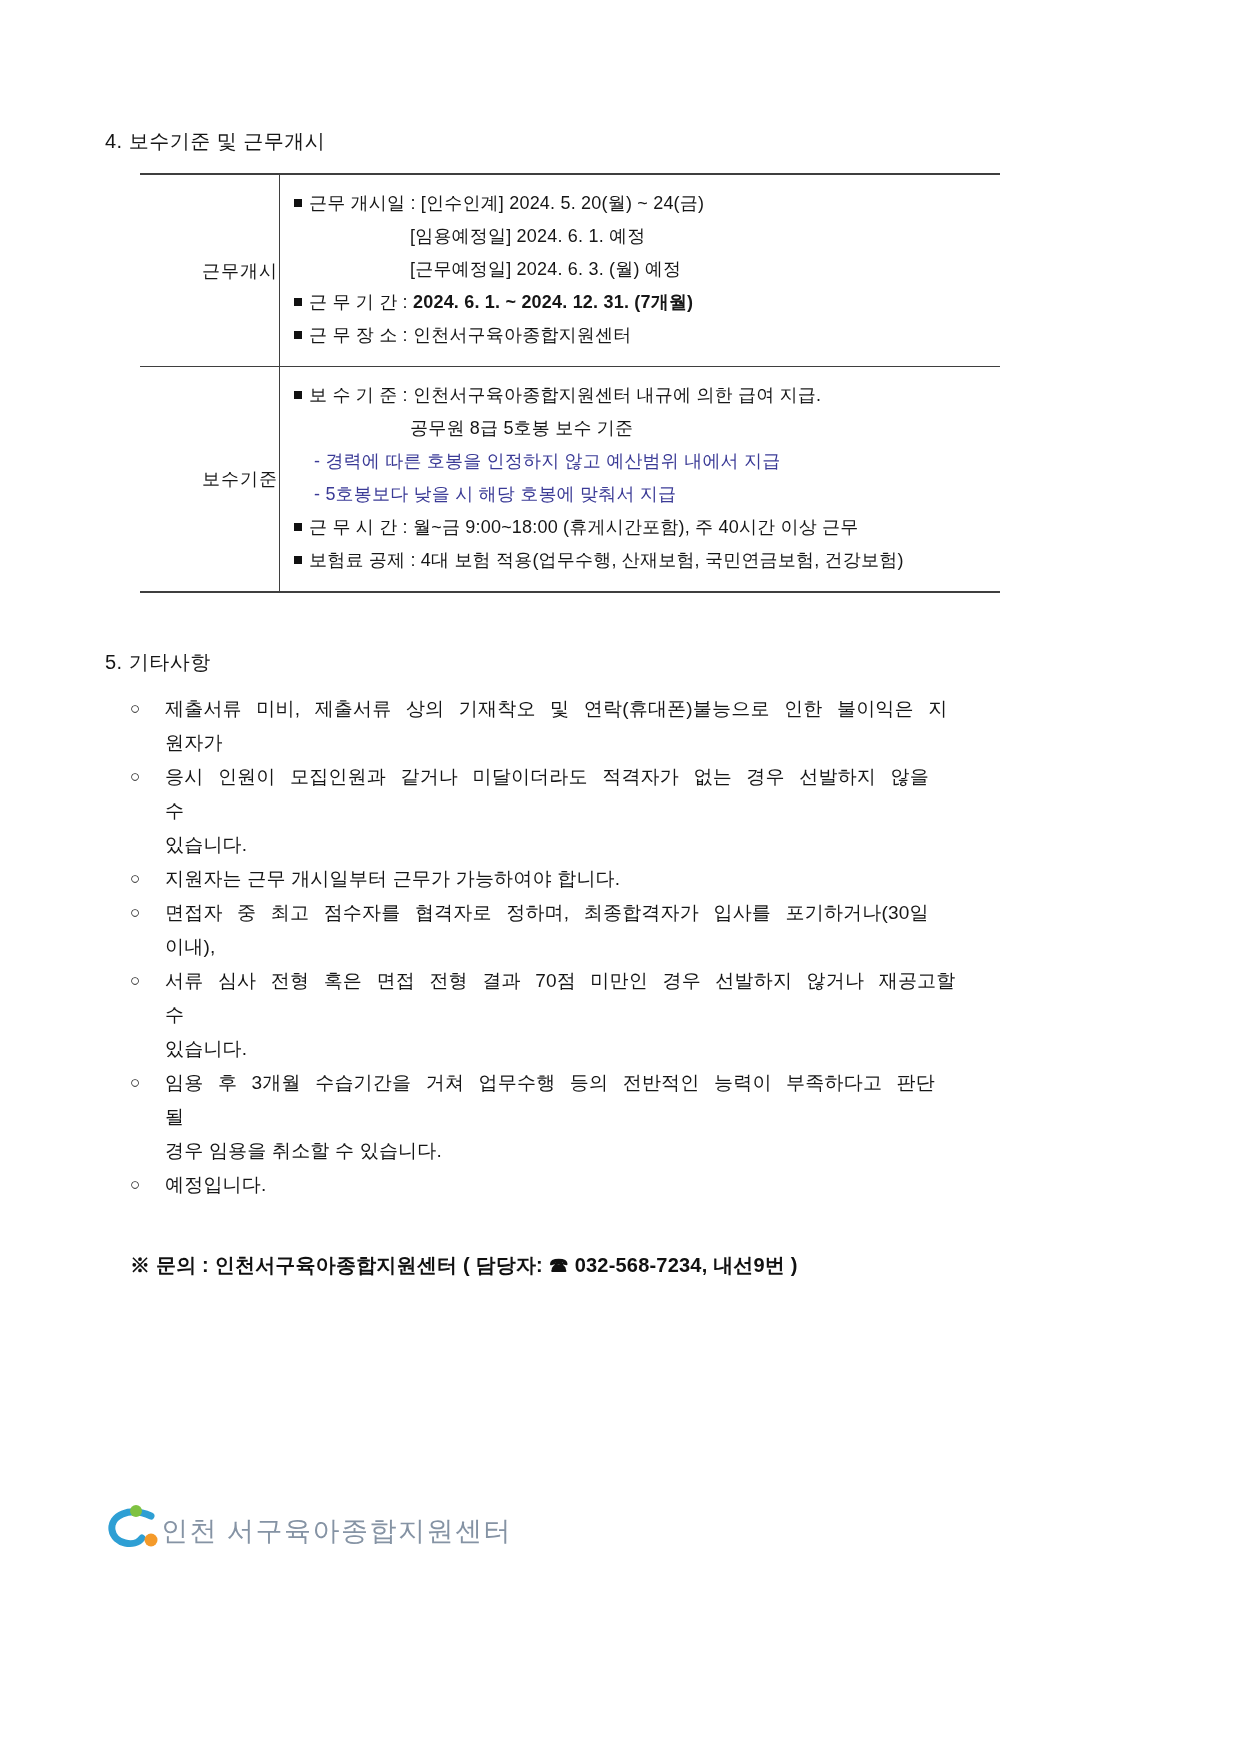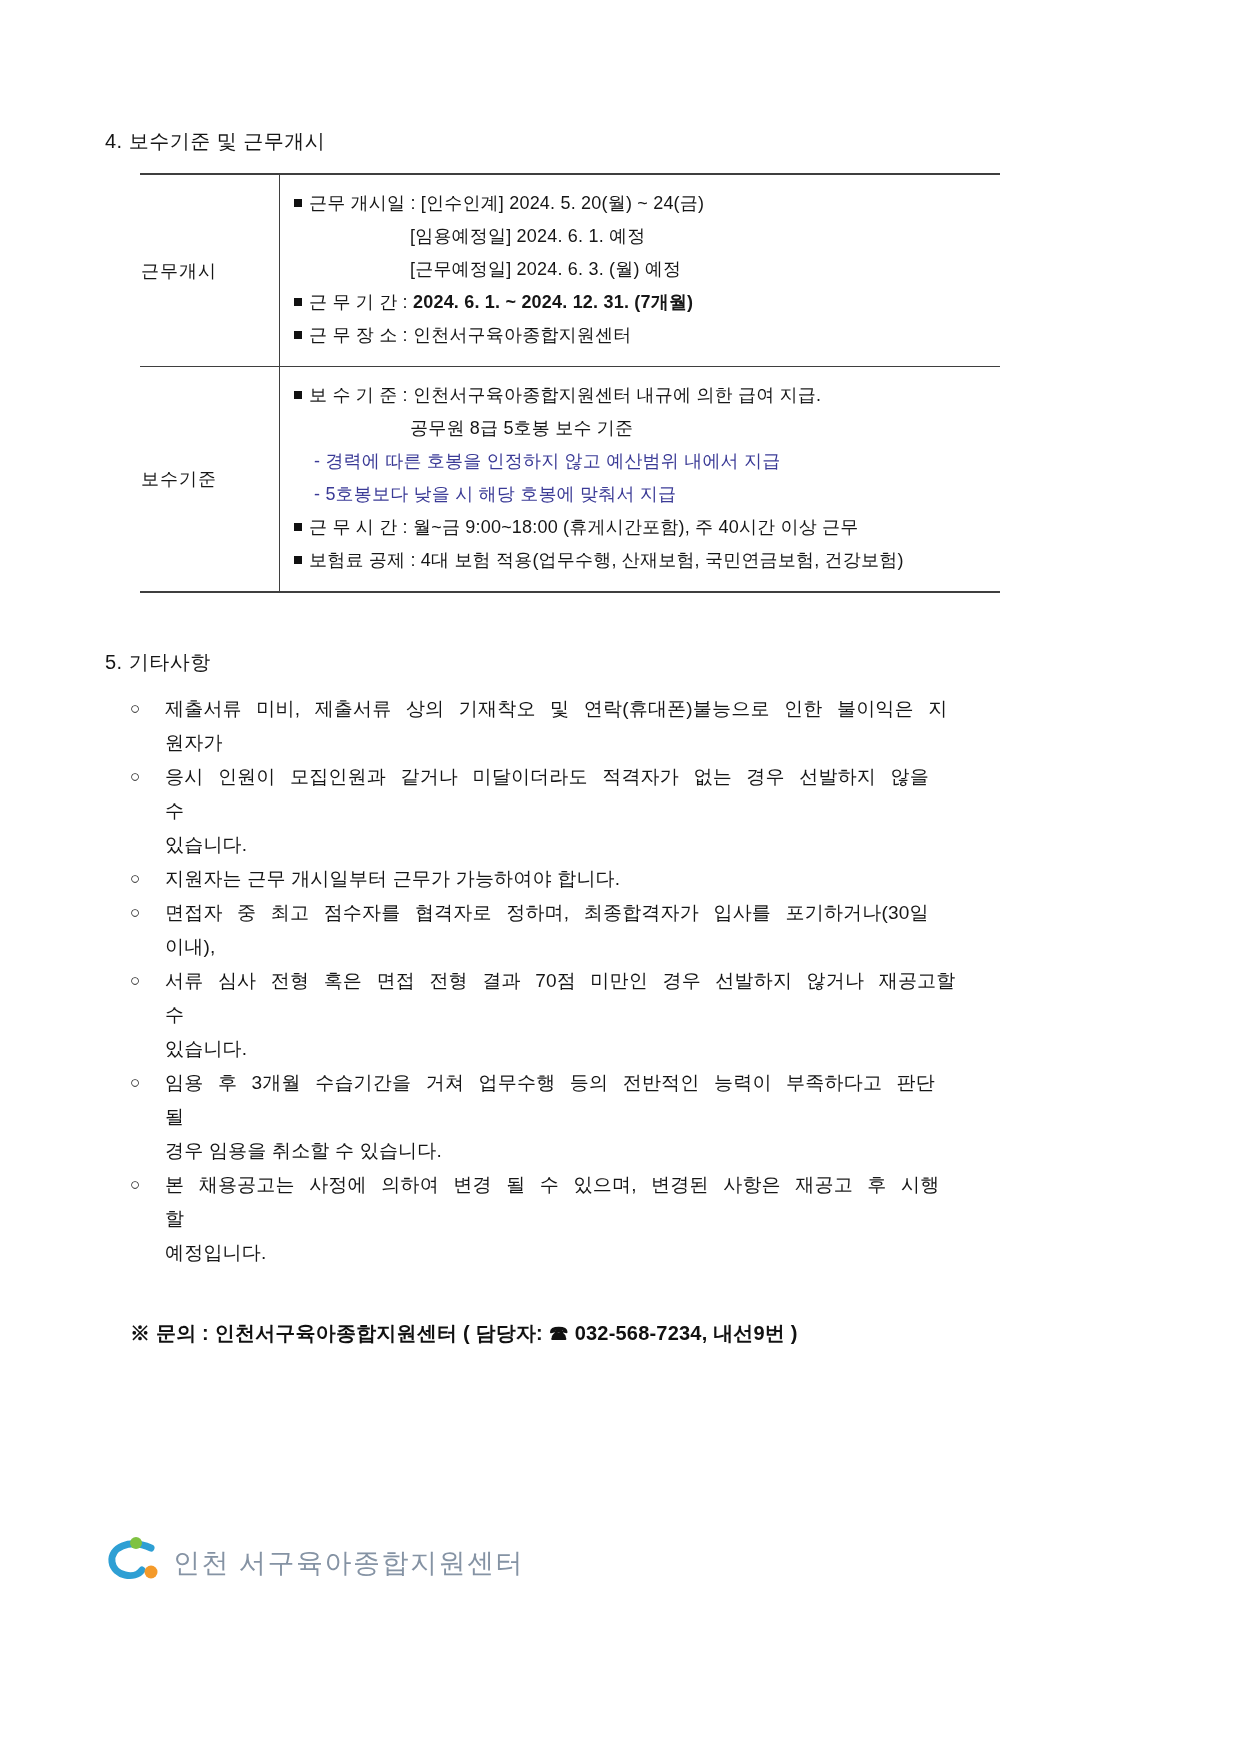--- a/index.html
+++ b/index.html
@@ -32,21 +32,21 @@
     color:#161616;
     border-top:2px solid #3f3f3f;
     border-bottom:2px solid #3f3f3f;
   }
   table.pay tr + tr{border-top:1.6px solid #3f3f3f;}
   th.row-header{
     width:137px;
     min-width:137px;
     border-right:1.6px solid #3f3f3f;
     font-weight:400;
-    text-align:left;
+    text-align:right;
     vertical-align:middle;
     letter-spacing:1px;
   }
   td.row-content{
     padding:12px 8px 14px 14px;
     vertical-align:middle;
   }
   .tline{
     line-height:33px;
     white-space:nowrap;
@@ -94,24 +94,23 @@
     margin:50px 0 16px 25px;
     font-size:20px;
     font-weight:700;
     letter-spacing:0.2px;
     color:#111111;
   }
   
   .footer-logo{
     position:absolute;
     left:105px;
-    top:1536px;
+    top:1504px;
     display:flex;
     align-items:center;
-    gap:12px;
   }
   .logo-text{
     font-size:27px;
     font-weight:500;
     letter-spacing:1.5px;
     color:#8593a4;
   }
 </style>
 </head>
 <body>
@@ -184,21 +183,20 @@
         <li>
           <span class="circ">○</span>
           <div class="itext">
             <div class="jline">임용 후 3개월 수습기간을 거쳐 업무수행 등의 전반적인 능력이 부족하다고 판단 될</div>
             <div>경우 임용을 취소할 수 있습니다.</div>
           </div>
         </li>
         <li>
           <span class="circ">○</span>
           <div class="itext">
-            <div class="jline">본 채용공고는 사정에 의하여 변경 될 수 있으며, 변경된 사항은 재공고 후 시행 할</div>
             <div>예정입니다.</div>
           </div>
         </li>
       </ul>
   </div>
 
   <div class="contact">※ 문의 : 인천서구육아종합지원센터 ( 담당자: ☎ 032-568-7234, 내선9번 )</div>
 
   <div class="footer-logo">
     <span>

